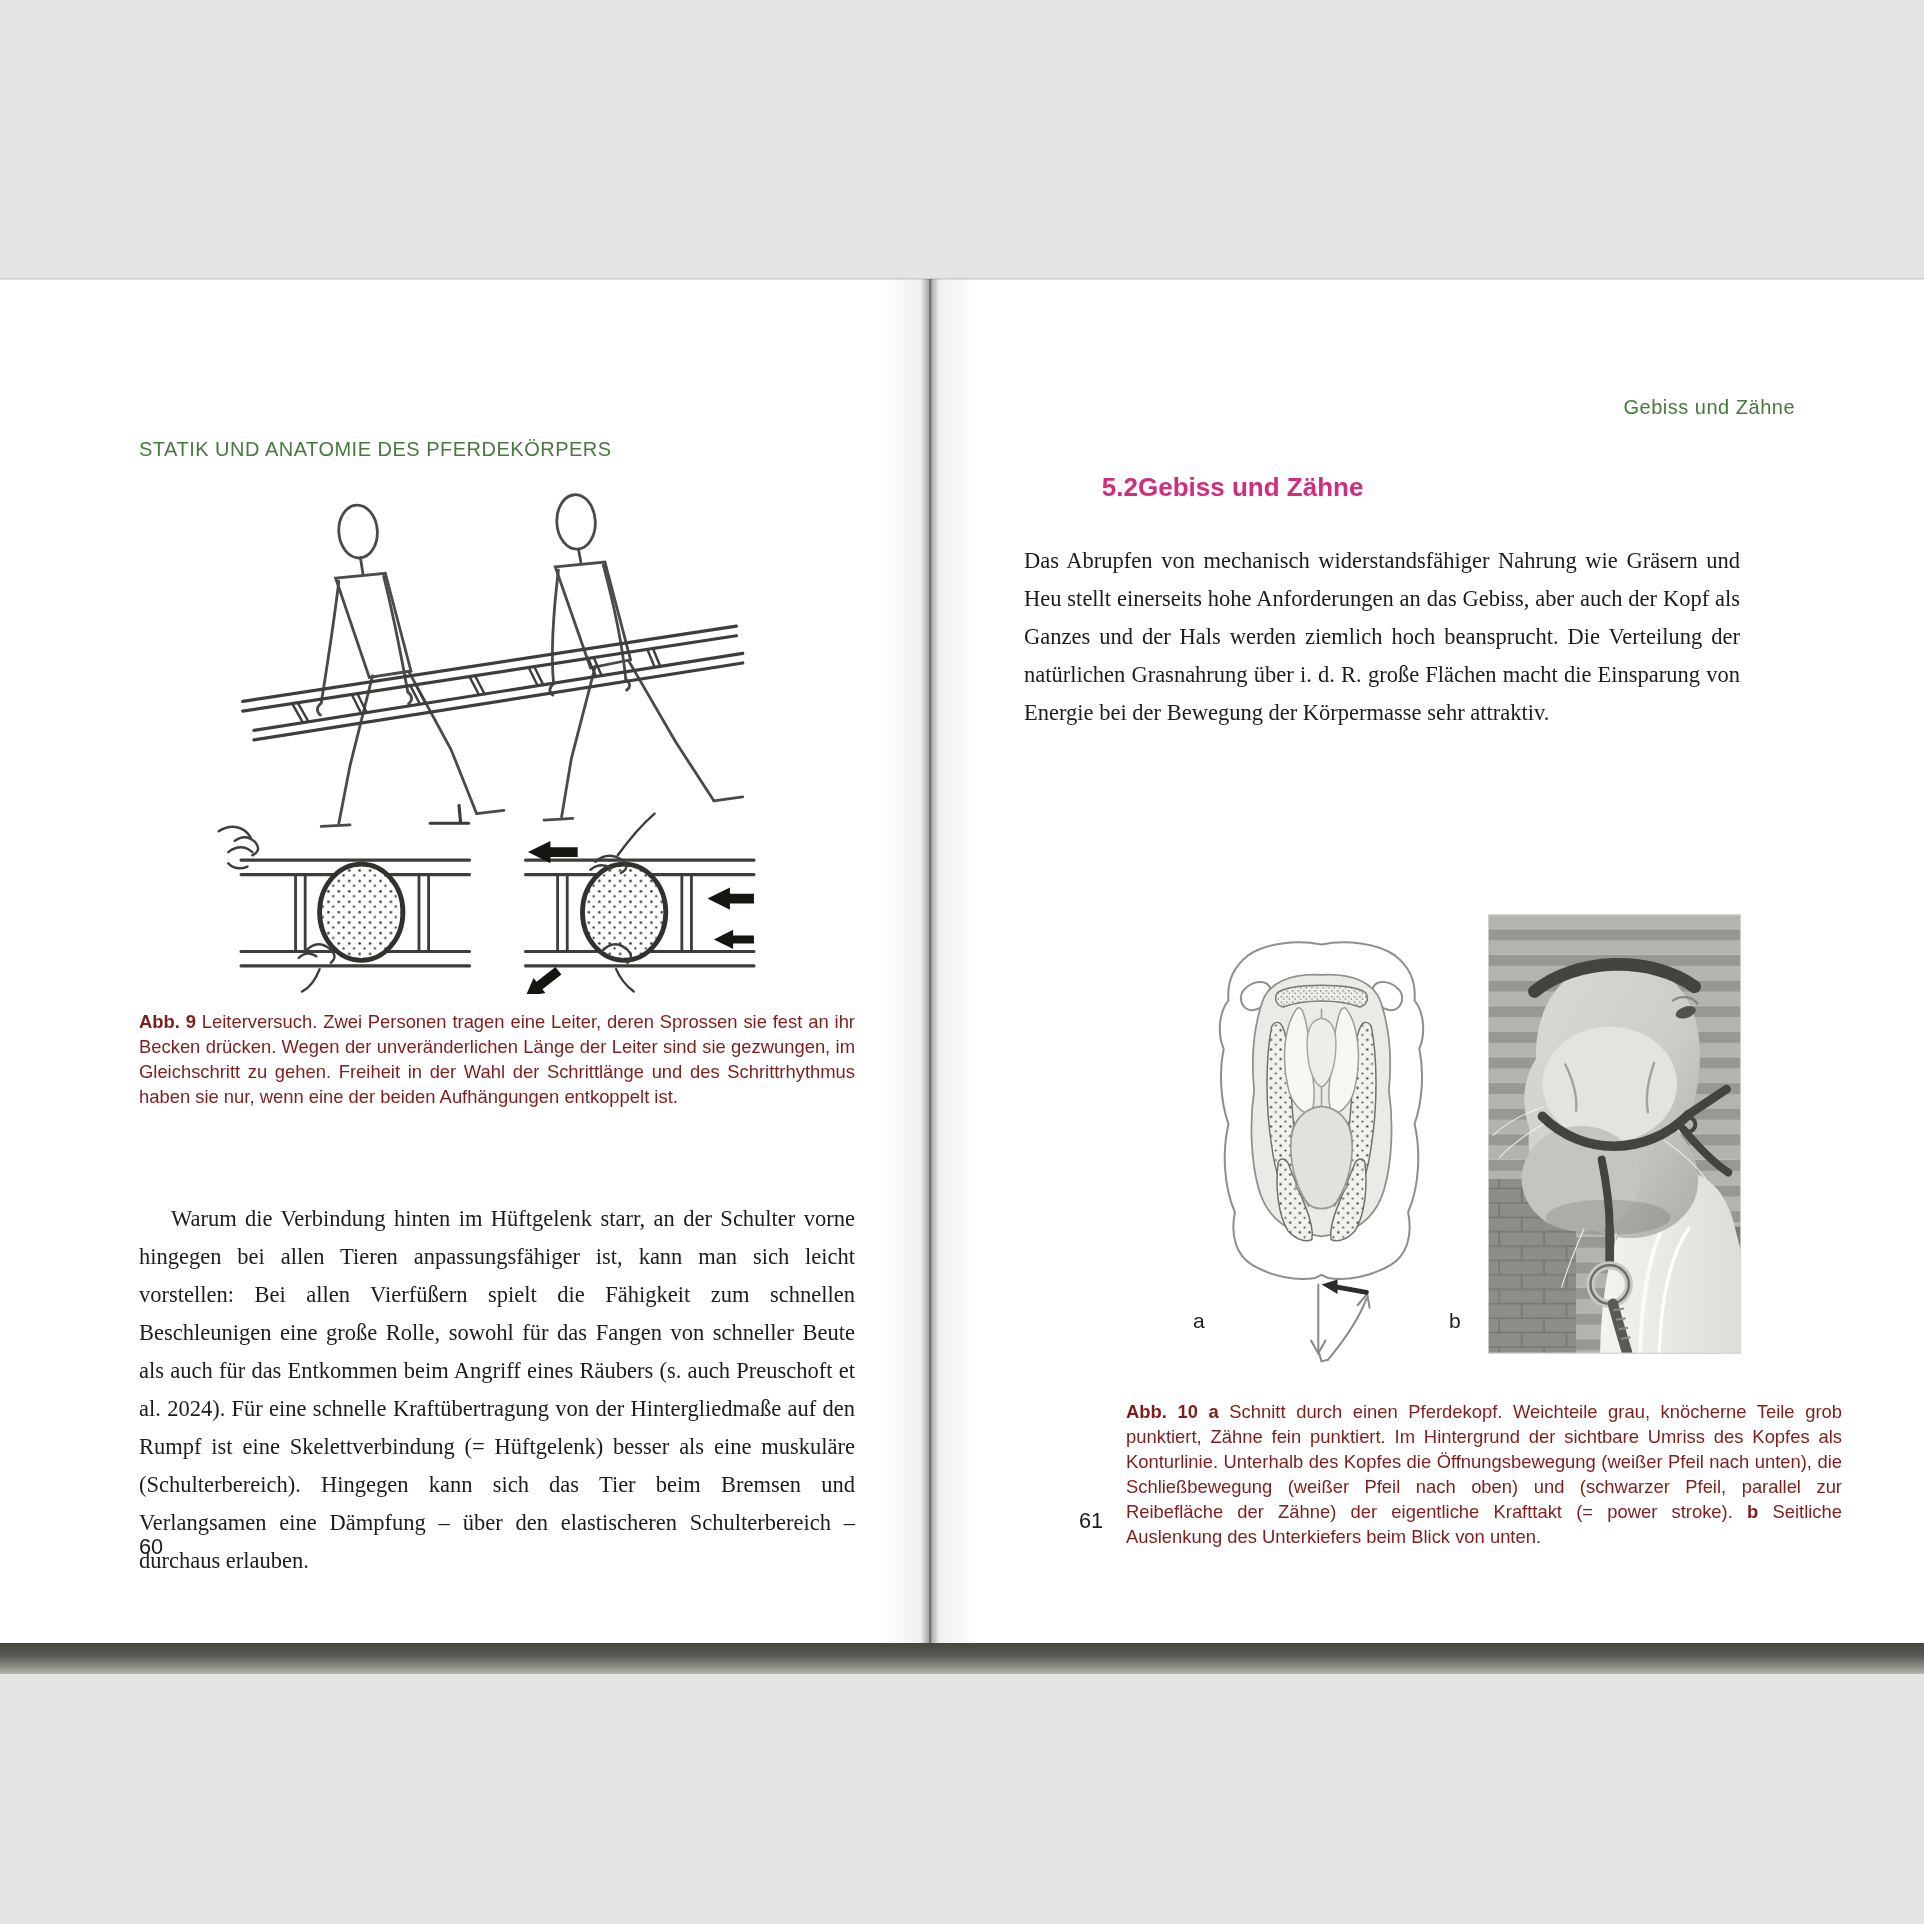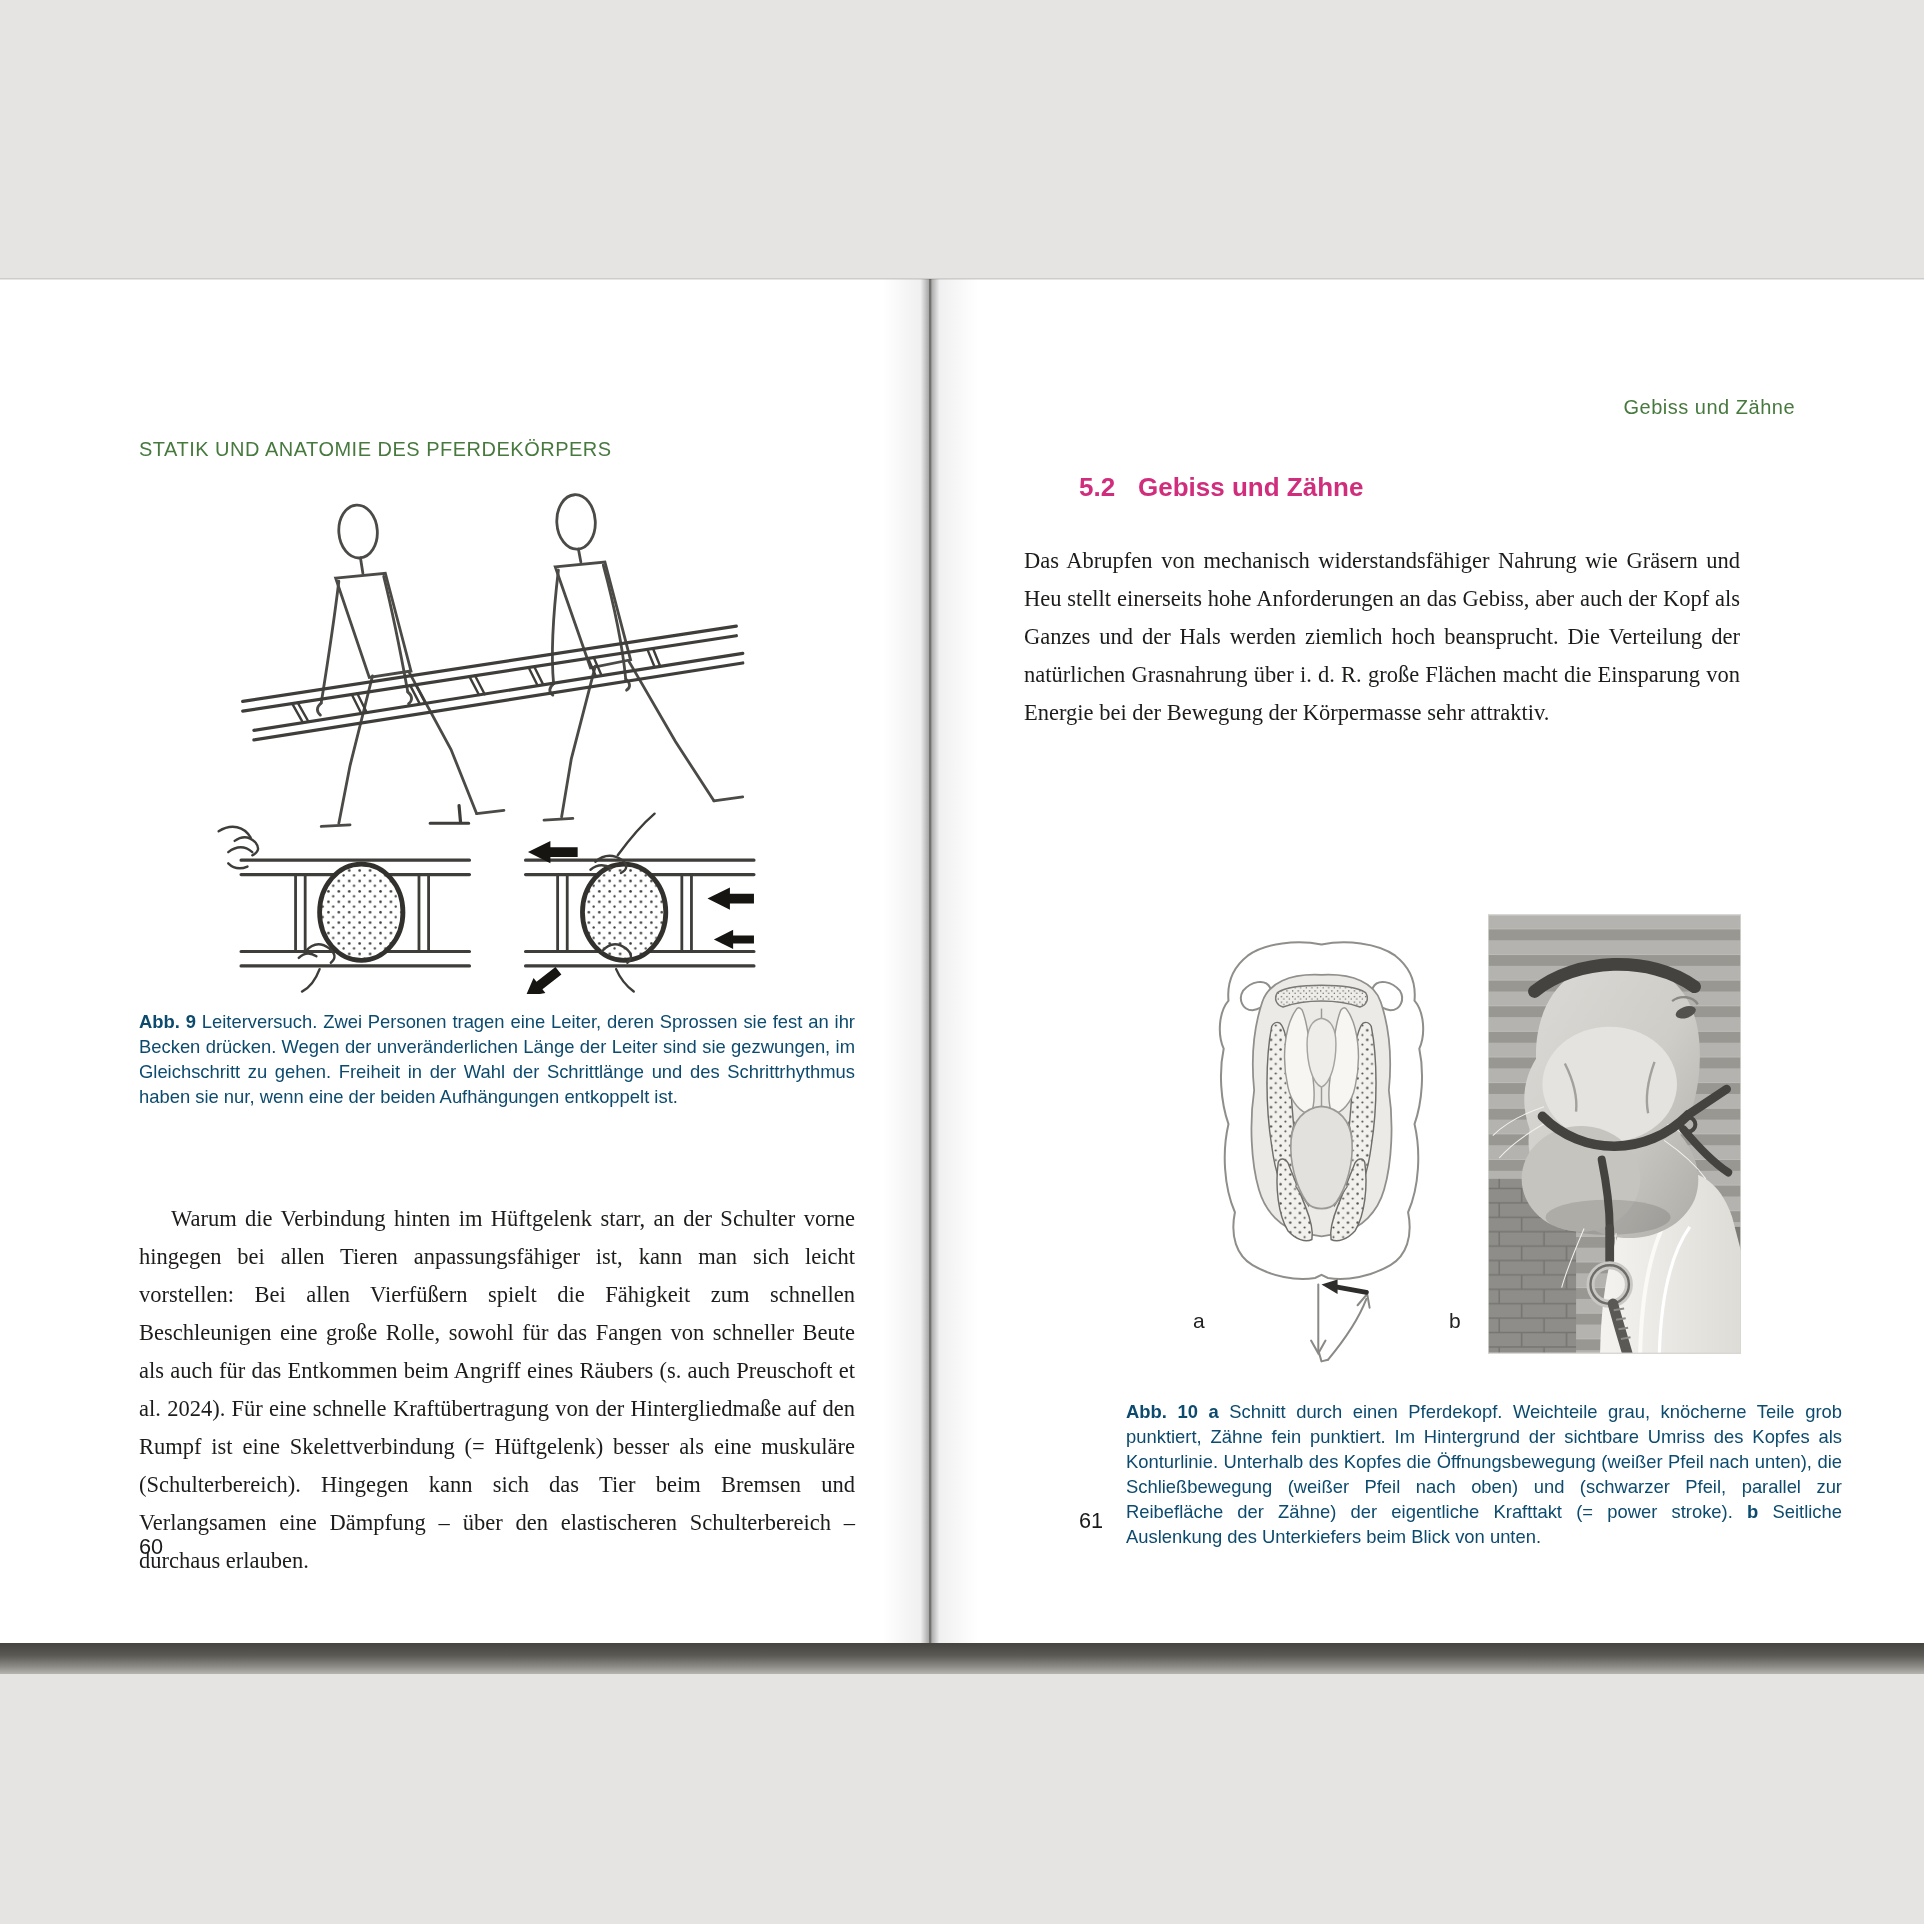--- a/index.html
+++ b/index.html
@@ -15,28 +15,28 @@
   .spine{position:absolute;top:279px;left:882px;width:96px;height:1364px;
          background:linear-gradient(90deg,rgba(0,0,0,0) 0%,rgba(0,0,0,0.06) 40%,
             rgba(0,0,0,0.35) 49%,#4e4d49 50%,rgba(0,0,0,0.35) 51%,
             rgba(0,0,0,0.06) 60%,rgba(0,0,0,0) 100%);}
   .running-head{position:absolute;top:396px;font-size:20px;letter-spacing:0.5px;
        color:#47793f;}
   #rh-left{left:139px;margin-top:42px;}
   #rh-right{left:1079px;width:716px;text-align:right;}
   .section-heading{position:absolute;left:1079px;top:472px;color:#d02e7c;
        font-weight:bold;font-size:26px;}
-  .section-heading .num{display:inline-block;width:59px;}
+  .section-heading .num{display:inline-block;width:59px;text-align:right;}
   .serif-block{position:absolute;font-family:"Liberation Serif",serif;
        color:#1d1c1a;font-size:22.5px;line-height:38px;text-align:justify;}
   .serif-block p{margin:0;}
   .indent{text-indent:32px;}
   #left-paragraph{left:139px;top:1200px;width:716px;}
   #right-paragraphs{left:1024px;top:542px;width:716px;}
-  .caption{position:absolute;font-size:18.4px;line-height:25px;color:#0c4a6e;
+  .caption{position:absolute;font-size:18.4px;line-height:25px;color:#7f1d1d;
        text-align:justify;font-weight:normal;}
   .caption b{font-weight:bold;}
   #caption-9{left:139px;top:1009px;width:716px;}
   #caption-10{left:1126px;top:1399px;width:716px;}
   .folio{position:absolute;font-size:21.7px;color:#1b1a18;}
   #folio-60{left:139px;top:1510px;margin-top:24px;}
   #folio-61{left:1079px;top:1508px;width:716px;text-align:left;}
   .fig-label{position:absolute;font-size:21px;color:#222;}
   #fig10-label-a{left:1193px;top:1309px;}
   #fig10-label-b{left:1449px;top:1309px;}

